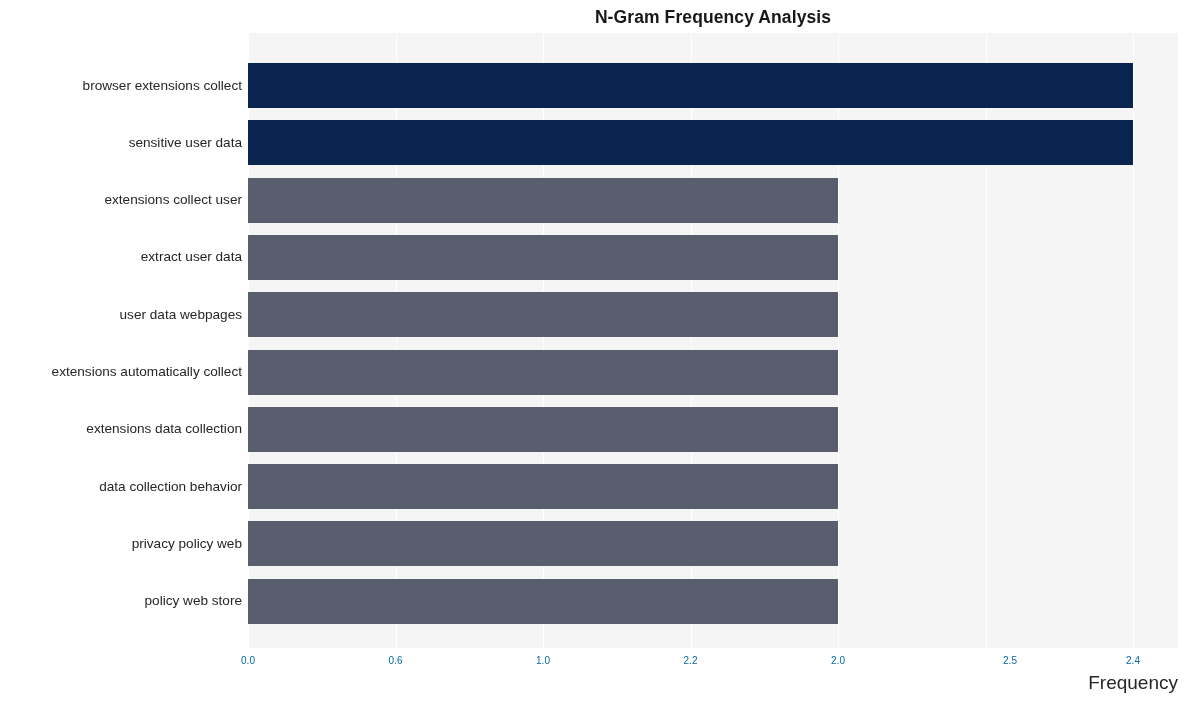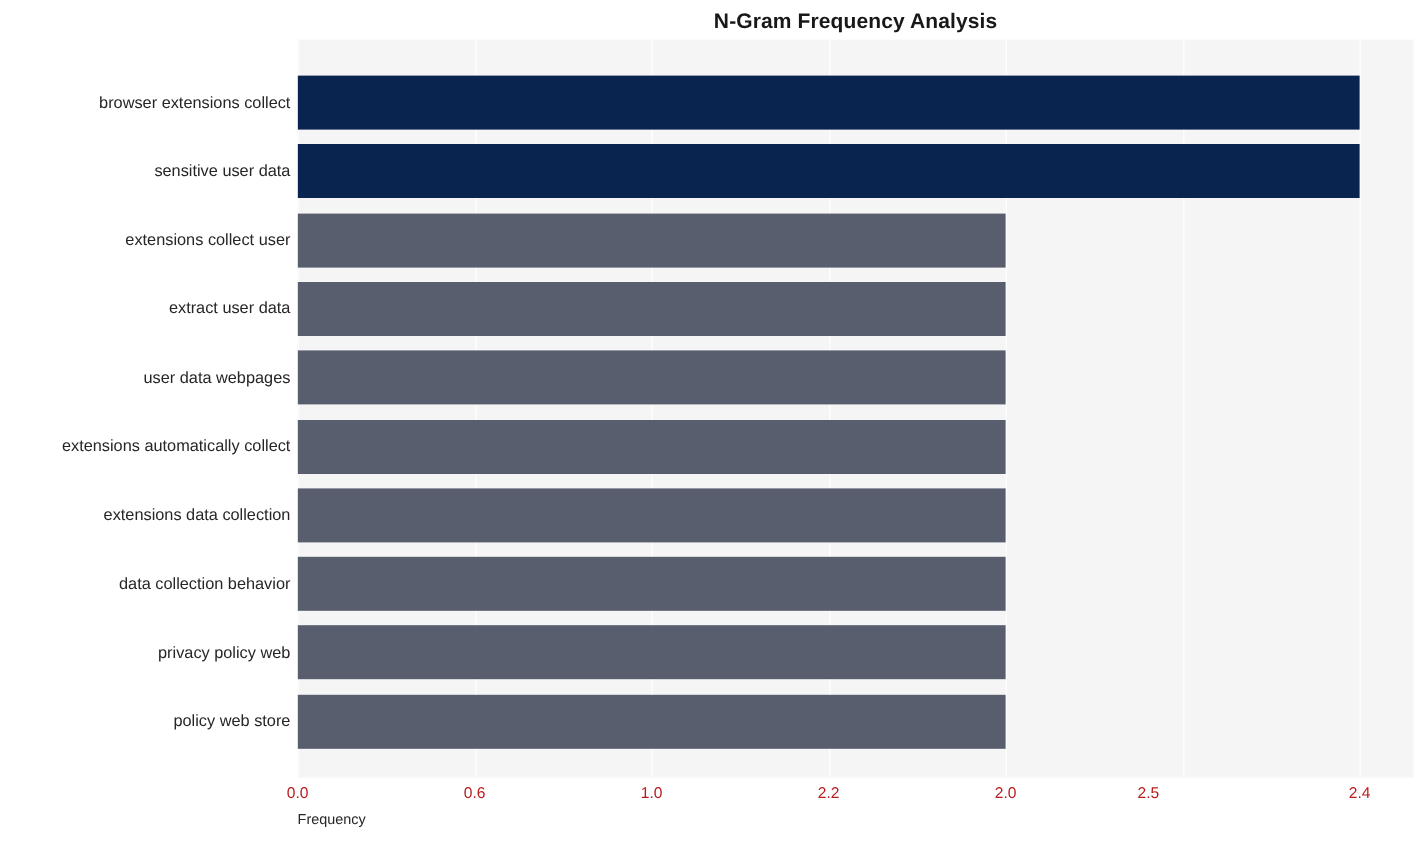--- a/index.html
+++ b/index.html
@@ -80,33 +80,33 @@
     white-space: nowrap;
   }
 
   
   .xtick {
     position: absolute;
     top: 652px;
     width: 90px;
     margin-left: -45px;
     text-align: center;
-    font-size: 13px;
-    color: #b91c1c;
+    font-size: 10px;
+    color: #0369a1;
     line-height: 18px;
     white-space: nowrap;
   }
 
   #xlabel {
     position: absolute;
     left: 248px;
     top: 674px;
     width: 930px;
-    text-align: left;
-    font-size: 12px;
+    text-align: right;
+    font-size: 19px;
     color: #262626;
     line-height: 18px;
     white-space: nowrap;
   }
 </style>
 </head>
 <body>
 
 <div id="figure">
 
@@ -143,19 +143,19 @@
       <div class="ytick" style="top: 478.6px;">data collection behavior</div>
       <div class="ytick" style="top: 535.9px;">privacy policy web</div>
       <div class="ytick" style="top: 593.2px;">policy web store</div>
     </div>
   <div id="xtick-layer">
       <div class="xtick" style="left: 248px;">0.0</div>
       <div class="xtick" style="left: 395.5px;">0.6</div>
       <div class="xtick" style="left: 543px; text-align: center;">1.0</div>
       <div class="xtick" style="left: 690.5px;">2.2</div>
       <div class="xtick" style="left: 838px;">2.0</div>
-      <div class="xtick" style="left: 957px;">2.5</div>
+      <div class="xtick" style="left: 1010px;">2.5</div>
       <div class="xtick" style="left: 1133px;">2.4</div>
     </div>
 
   <div id="xlabel">Frequency</div>
 
 </div>
 
 </body></html>

